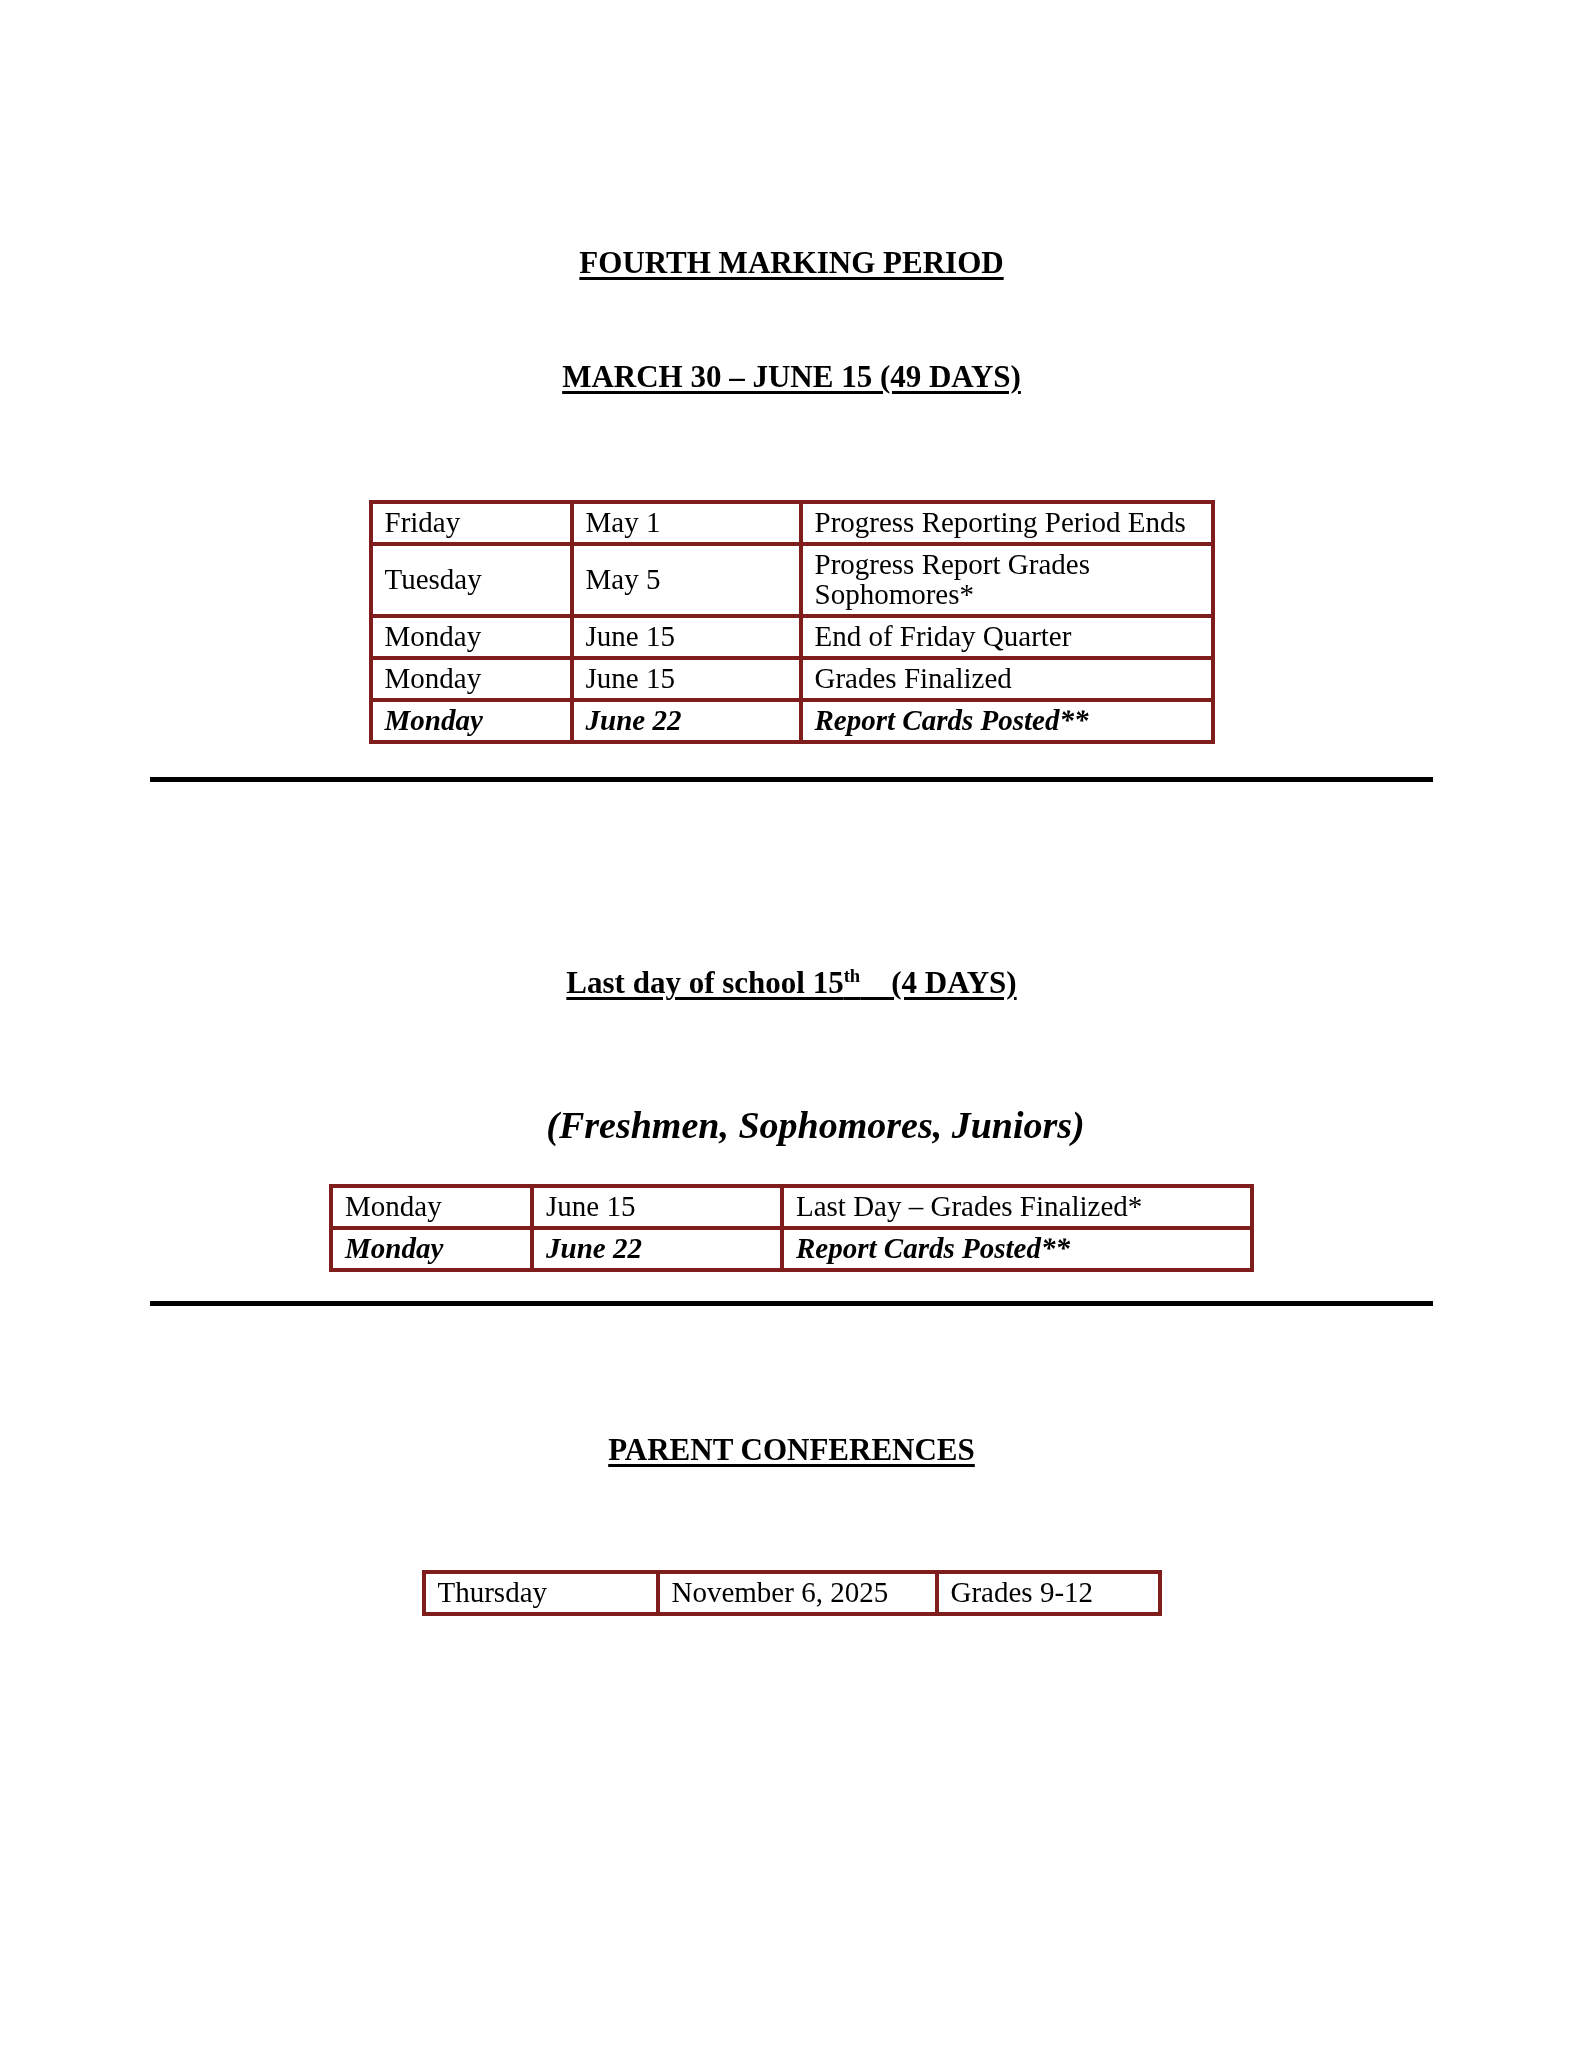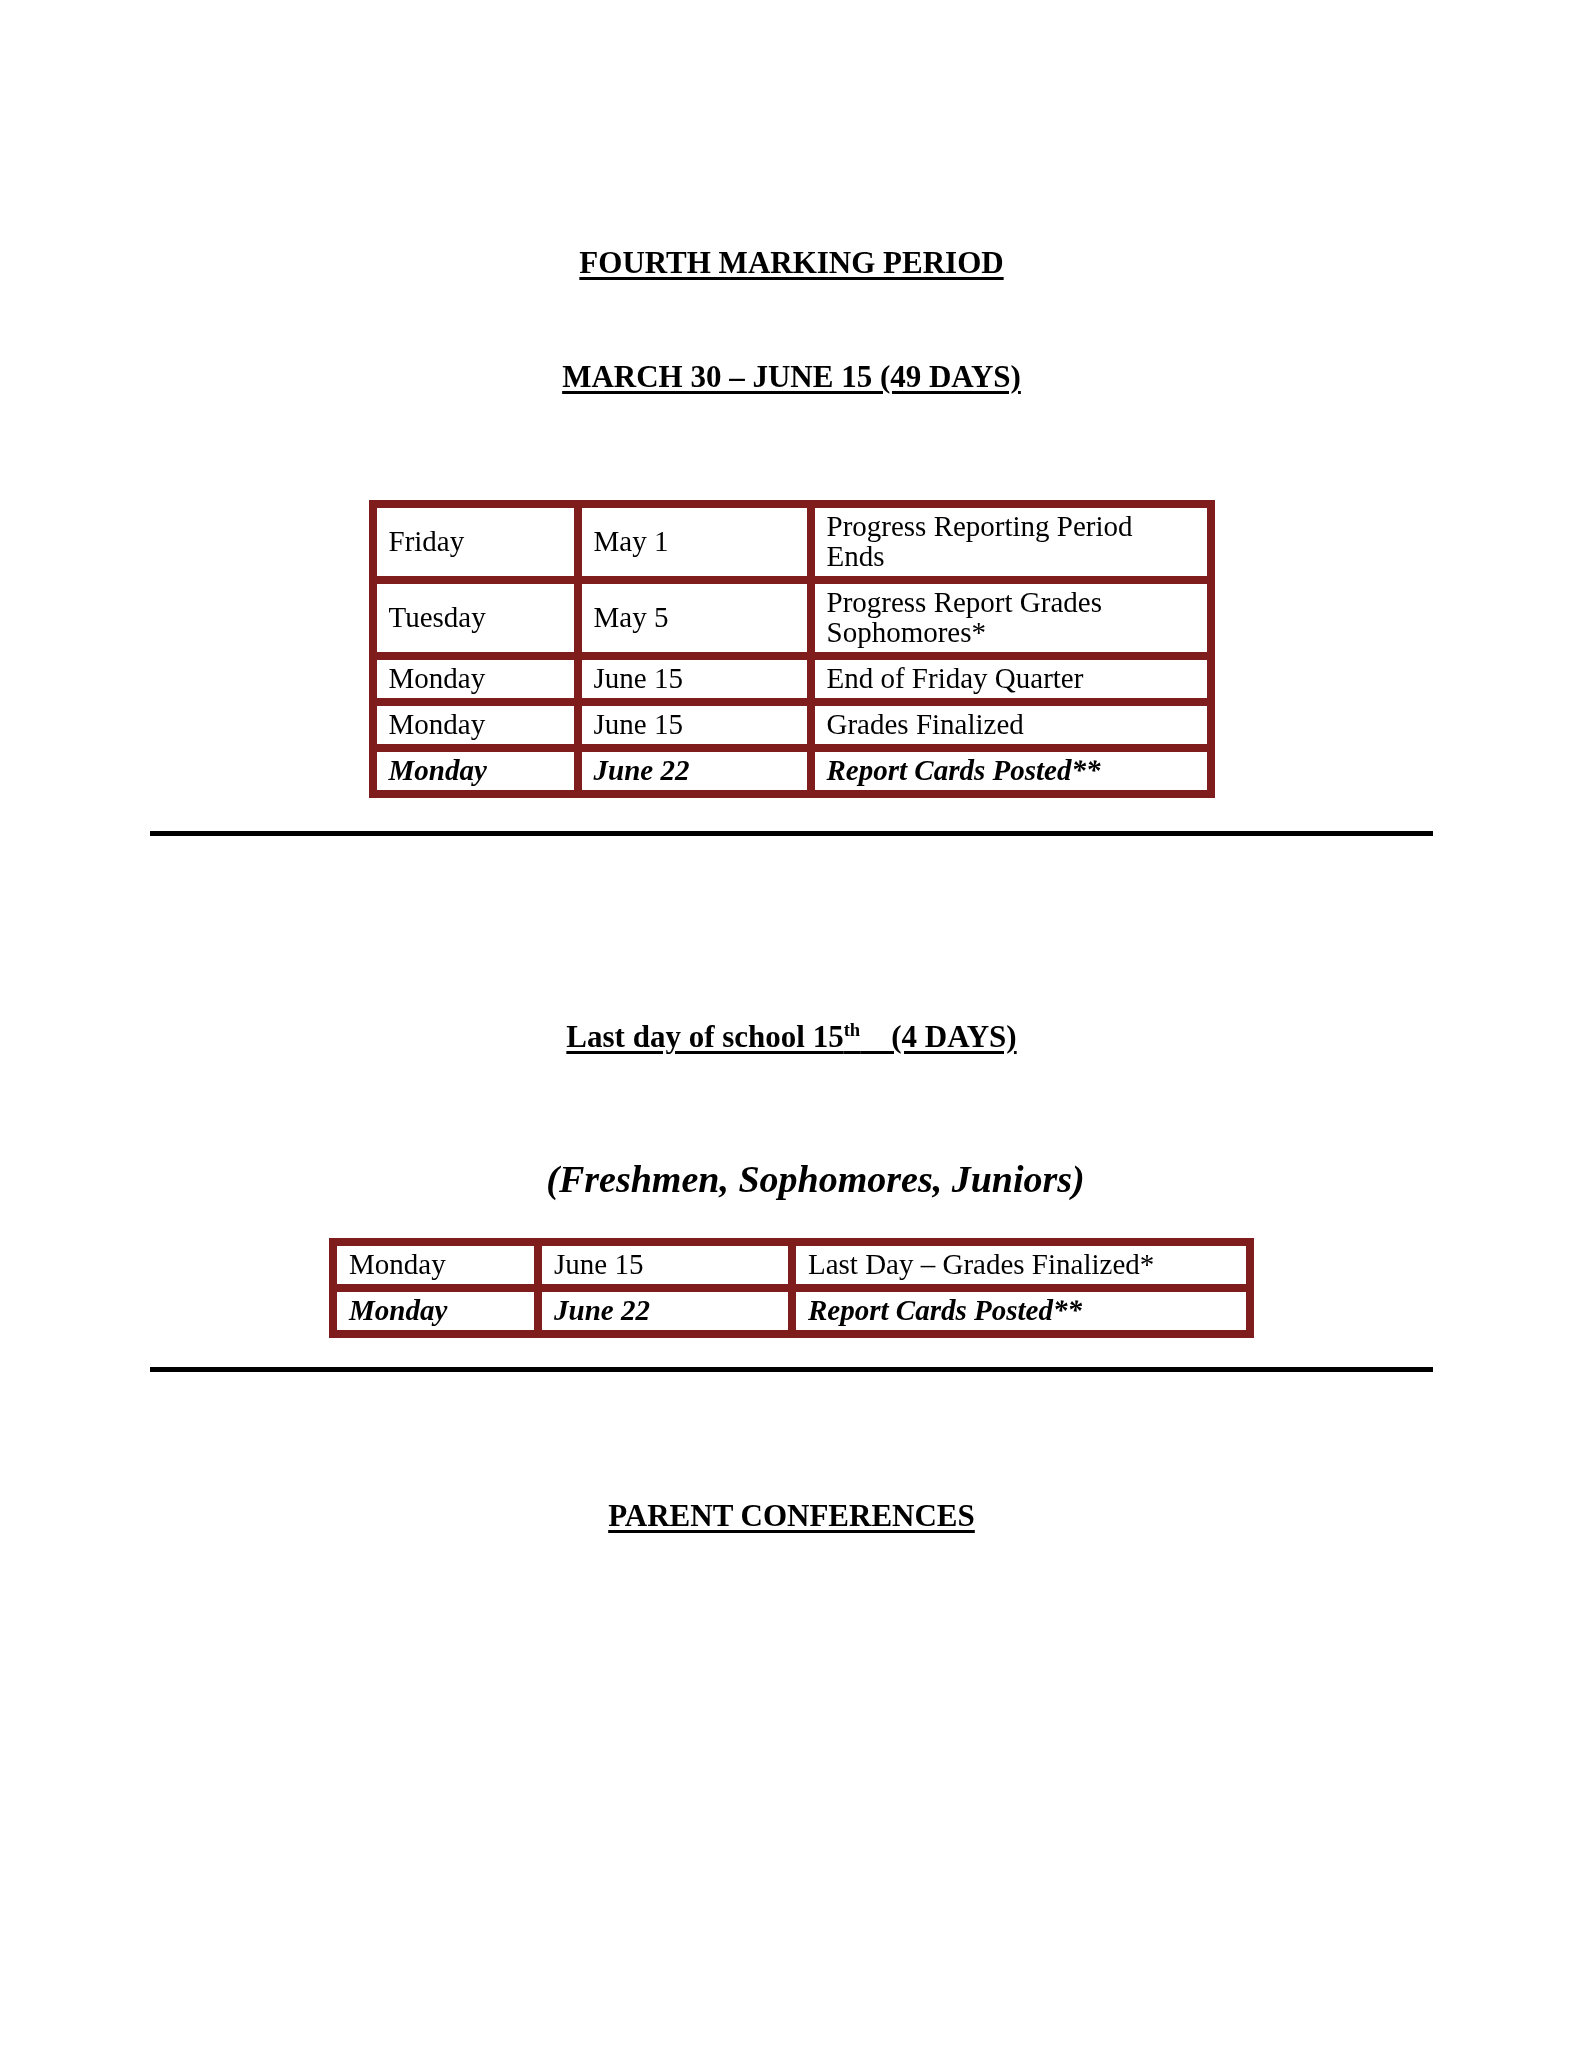--- a/index.html
+++ b/index.html
@@ -29,21 +29,21 @@
   sup { font-size: 60%; line-height: 0; }
 
   table.sched {
     border-collapse: collapse;
     table-layout: fixed;
     margin: 0 auto;
     font-size: 29px;
     line-height: 30px;
   }
   table.sched td {
-    border: 8px solid #7f1d1d;
+    border: 4px solid #7f1d1d;
     padding: 3px 10px 5px 12px;
     vertical-align: middle;
     overflow: hidden;
   }
   tr.em td { font-weight: bold; font-style: italic; }
 
   table.t1 { width: 846px; margin-top: 28px; }
   table.t1 td.c1 { width: 175px; }
   table.t1 td.c2 { width: 203px; }
 
@@ -139,14 +139,23 @@
     </tr>
   </tbody>
     </table>
 
   <div class="rule rule2"></div>
 
   <div class="heading h3-block">
     <div><span class="u">PARENT CONFERENCES</span></div>
   </div>
 
+  <table class="sched t3">
+    <tbody>
+        <tr>
+      <td class="c1">Thursday</td>
+      <td class="c2">November 6, 2025</td>
+      <td class="c3">Grades 9-12</td>
+    </tr>
+  </tbody>
+    </table>
 
 </div>
 
 </body></html>

